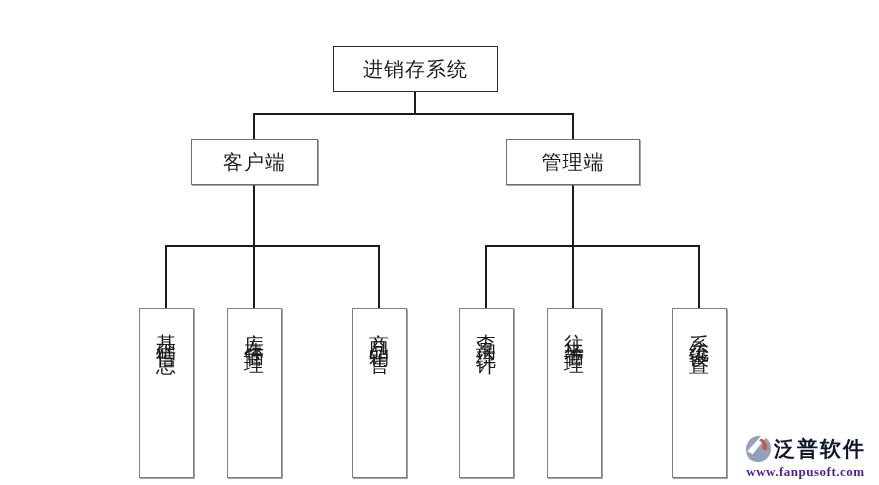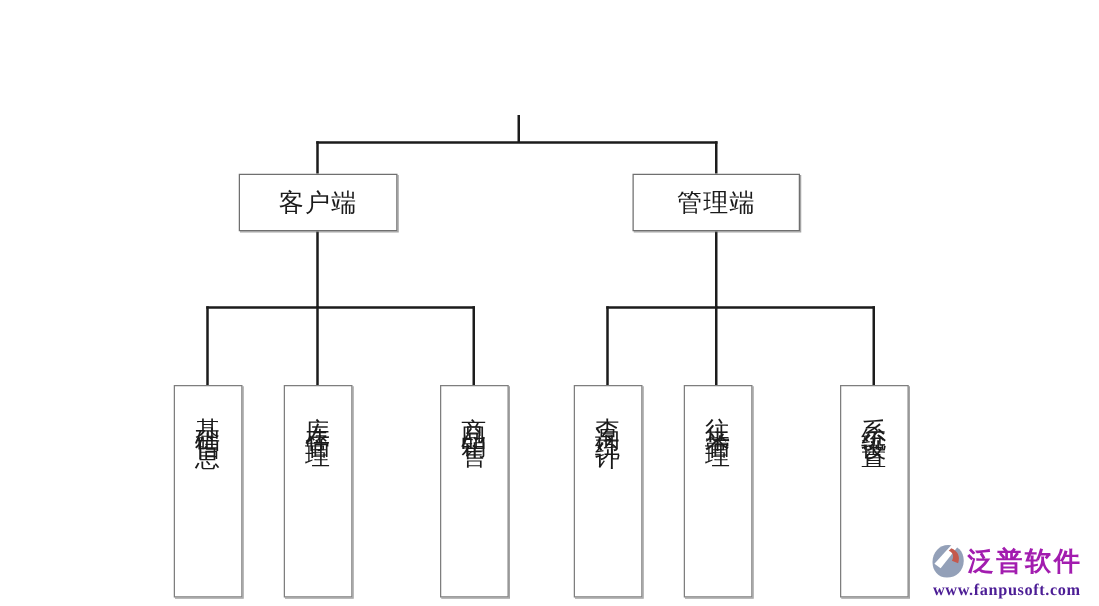--- a/index.html
+++ b/index.html
@@ -103,20 +103,23 @@
   <div class="line v" style="left:165px; top:245px; height:63px;"></div>
   <div class="line v" style="left:253px; top:245px; height:63px;"></div>
   <div class="line v" style="left:378px; top:245px; height:63px;"></div>
 
   <div class="line v" style="left:572px; top:185px; height:61px;"></div>
   <div class="line h" style="left:485px; top:245px; width:215px;"></div>
   <div class="line v" style="left:485px; top:245px; height:63px;"></div>
   <div class="line v" style="left:572px; top:245px; height:63px;"></div>
   <div class="line v" style="left:698px; top:245px; height:63px;"></div>
 
+  <div class="node root" style="left:333px; top:46px; width:165px; height:46px;">
+    <span class="hlabel">进销存系统</span>
+  </div>
 
   <div class="node" style="left:506px; top:139px; width:134px; height:46px;">
     <span class="hlabel">管理端</span>
   </div>
   <div class="node" style="left:191px; top:139px; width:127px; height:46px;">
     <span class="hlabel">客户端</span>
   </div>
 
   <div class="node leaf" style="left:139px;">
     <div class="vlabel">基础信息</div>
@@ -139,18 +142,18 @@
 
   <div class="watermark">
     <div class="brandrow">
       <span style="display:inline-flex;">
         <svg width="27" height="28" viewBox="0 0 27 28" aria-hidden="true">
           <path d="M13.5 1 C21 1 26 6 26 13.5 C26 21.5 20 27 12.5 27 C5.5 27 1 21.5 1 14.5 C1 7 6.5 1 13.5 1 Z" fill="#93A0B8"></path>
           <path d="M2.5 16 L16.5 0.5 L21 2.5 L7.5 19.5 Z" fill="#ffffff"></path>
           <path d="M16 3.5 C21 5.5 23.5 10 21.5 15.5 L16.5 13.5 C18.5 10 17.5 7 14 5.5 Z" fill="#C4594D"></path>
         </svg>
       </span>
-      <span class="brand" style="color: #a21caf;">泛普软件</span>
+      <span class="brand" style="color: #0f172a;">泛普软件</span>
     </div>
     <div class="url" style="color: #4c1d95;">www.fanpusoft.com</div>
   </div>
 
 </div>
 
 </body></html>

